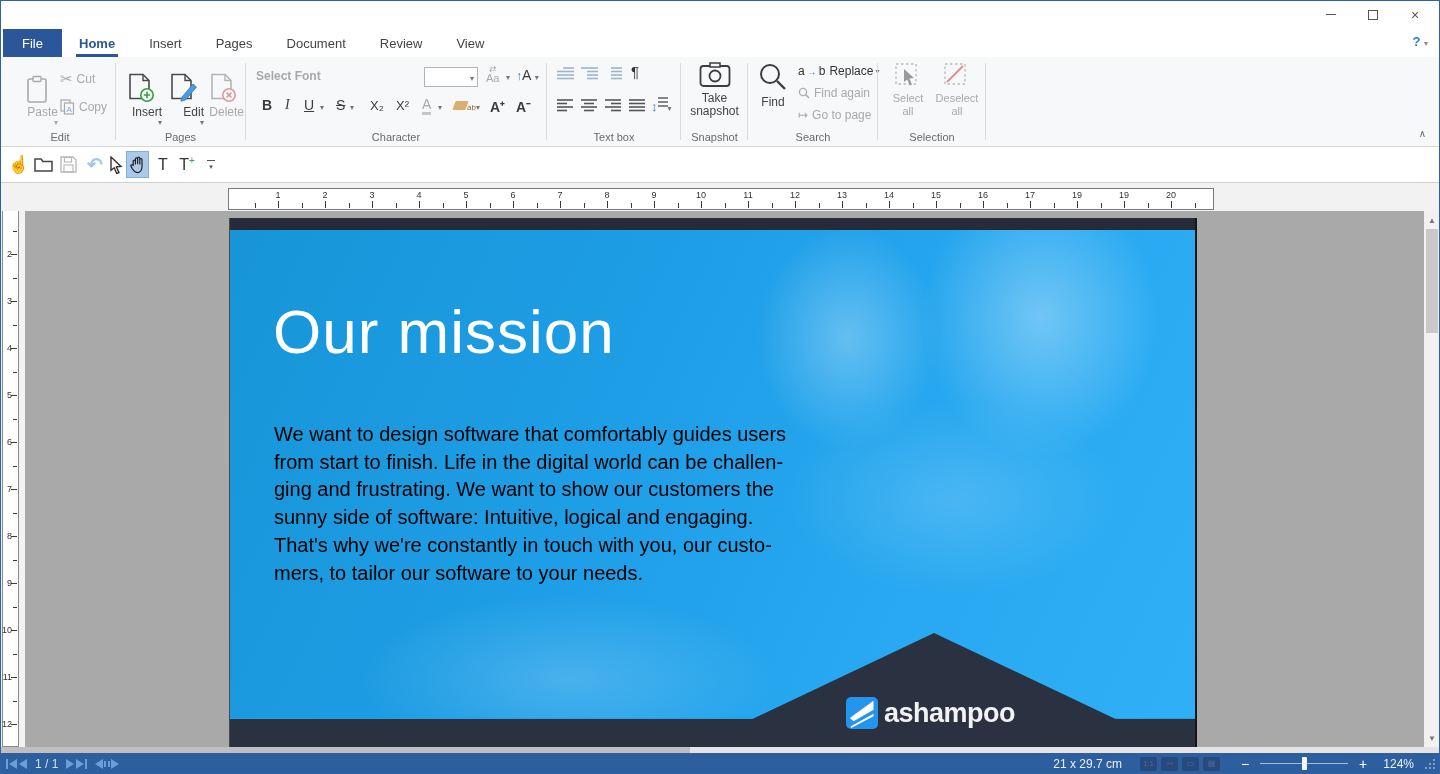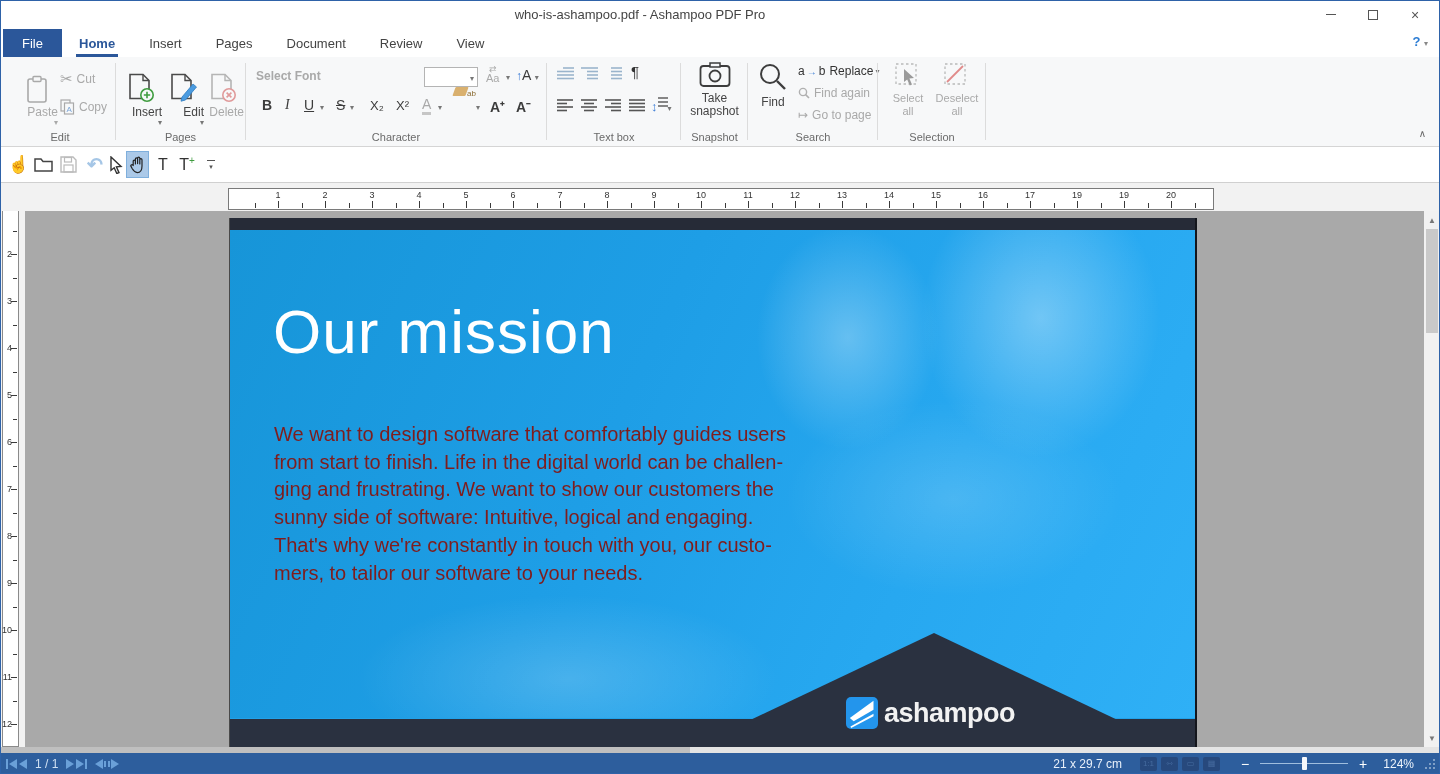--- a/index.html
+++ b/index.html
@@ -69,21 +69,21 @@
   .page-topband { position:absolute; left:0; top:0; width:100%; height:12px; background:#262b37; }
   .photo { position:absolute; left:0; top:12px; width:100%; height:488px;
     background:
       radial-gradient(ellipse 130px 160px at 64% 22%, rgba(255,255,255,0.30), rgba(255,255,255,0) 70%),
       radial-gradient(ellipse 170px 200px at 84% 18%, rgba(255,255,255,0.34), rgba(255,255,255,0) 70%),
       radial-gradient(ellipse 240px 140px at 75% 55%, rgba(255,255,255,0.16), rgba(255,255,255,0) 70%),
       radial-gradient(ellipse 300px 120px at 35% 92%, rgba(255,255,255,0.18), rgba(255,255,255,0) 70%),
       linear-gradient(115deg, #1795d8 0%, #1e9ee6 40%, #27a8f0 70%, #2fb0f6 100%);
   }
   .slide-title { position:absolute; left:43px; top:78px; font-size:62px; font-weight:200; color:#fff; letter-spacing:1px; }
-  .slide-body { position:absolute; left:44px; top:203px; font-size:20px; line-height:27.7px; color:#7f1d1d; font-weight:300; }
+  .slide-body { position:absolute; left:44px; top:203px; font-size:20px; line-height:27.7px; color:#000000; font-weight:300; }
   .footer-tri { position:absolute; left:0; top:12px; width:986px; height:517px; background:#2a3140;
     clip-path:polygon(704px 403px, 934px 512px, 474px 512px); }
   .footer-band { position:absolute; left:0; top:501px; width:100%; height:28px; background:#2a3140; }
   .logo { position:absolute; left:616px; top:479px; display:flex; align-items:center;text-align:right; }
   .logo-mark { width:32px; height:32px; background:#2395ec; border-radius:5px; position:relative; overflow:hidden; }
   .logo-mark i { position:absolute; inset:0; background:#fff; clip-path:polygon(12% 66%, 86% 12%, 86% 40%, 24% 76%); }
   .logo-mark u { position:absolute; inset:0; background:#fff; clip-path:polygon(14% 92%, 86% 52%, 86% 60%, 16% 97%); }
   .logo-text { color:#f2f2f2; font-size:27px; font-weight:bold; letter-spacing:-0.5px; margin-left:6px; }
 
   
@@ -114,21 +114,20 @@
   .grip b { position:absolute; width:2px; height:2px; background:#7f9fc6; }
 
   .chev-collapse { position:absolute; right:14px; top:71px; color:#666; font-size:10px; }
 </style>
 </head>
 <body>
 
 <div class="frame"></div>
 
 <div class="titlebar">
-  <div class="title-text">who-is-ashampoo.pdf - Ashampoo PDF Pro</div>
   <div class="win-controls">
     <div class="win-btn">
         <span class="mini"></span>
       </div>
     <div class="win-btn">
         <span class="sq"></span>
       </div>
     <div class="win-btn">
         <span>×</span>
       </div>
@@ -235,21 +234,21 @@
     <div class="chbtn" style="left:14px; top:40px; font-weight:bold;">B</div>
     <div class="chbtn" style="left:37px; top:40px; font-style:italic; font-family:'Liberation Serif',serif;">I</div>
     <div class="chbtn" style="left:56px; top:40px; text-decoration:underline;">U</div>
     <span class="dd" style="position:absolute; left:72px; top:46px;">▾</span>
     <div class="chbtn" style="left:88px; top:40px; text-decoration:line-through;">S</div>
     <span class="dd" style="position:absolute; left:102px; top:46px;">▾</span>
     <div class="chbtn" style="left:122px; top:41px; font-size:13px;">X₂</div>
     <div class="chbtn" style="left:148px; top:41px; font-size:13px;">X²</div>
     <div class="chbtn disabled" style="left:174px; top:40px; border-bottom:3px solid #c6c6c6; line-height:15px;">A</div>
     <span class="dd" style="position:absolute; left:190px; top:46px;">▾</span>
-    <div style="position:absolute; left:206px; top:28px;text-align:right;">
+    <div style="position:absolute; left:206px; top:42px;text-align:right;">
       <span style="display:inline-block; width:13px; height:9px; background:#d9b06e; transform:skewX(-20deg); border-radius:1px;"></span><span style="font-size:8px; color:#8a6a30;">ab</span>
     </div>
     <span class="dd" style="position:absolute; left:228px; top:46px;">▾</span>
     <div class="chbtn" style="left:242px; top:40px; font-weight:bold;">A⁺</div>
     <div class="chbtn" style="left:268px; top:40px; font-weight:bold;">A⁻</div>
     <div class="glabel">Character</div>
   </div>
   <div class="rsep" style="left:546px;"></div>
 
   <div class="rgroup" style="left:549px; width:130px;">

